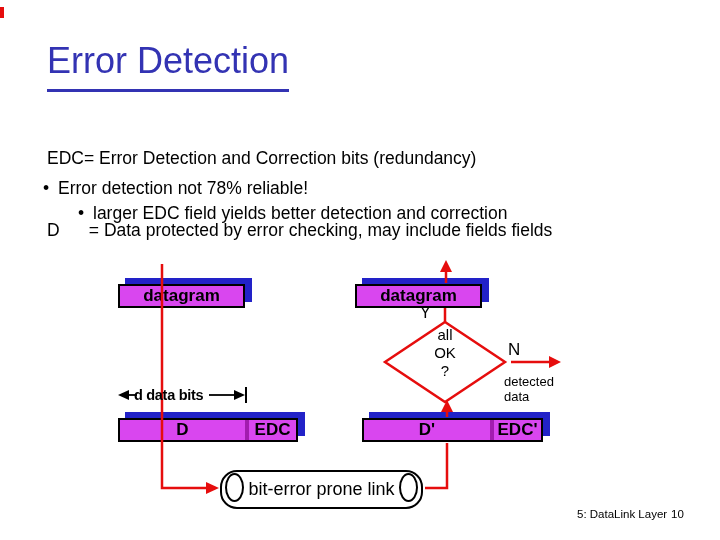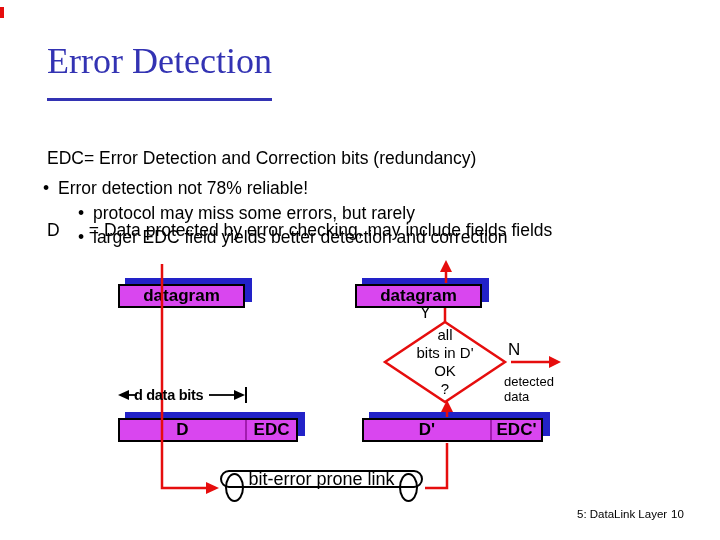--- a/index.html
+++ b/index.html
@@ -4,42 +4,42 @@
 <style>
   html,body{margin:0;padding:0;}
   body{
     width:720px;height:540px;position:relative;background:#ffffff;overflow:hidden;
     font-family:"Liberation Sans", sans-serif;color:#000;
   }
   .abs{position:absolute;}
   
   #slide-title{
     left:47px;top:42px;line-height:38px;font-size:36px;color:#3333b3;
-    border-bottom:3px solid #3333b3;padding-bottom:18px;display:inline-block;font-family:Liberation Serif, serif;
+    border-bottom:3px solid #3333b3;padding-bottom:9px;display:inline-block;
   }
   
   #red-dash{left:0;top:7px;width:4px;height:11px;background:#e60d0d;}
   
   #intro{left:47px;top:98px;font-size:17.5px;line-height:24px;white-space:pre;}
   
   #bullets{left:43px;top:176px;font-size:17.5px;line-height:24.5px;}
   .bullet-l2{margin-left:35px;}
   .bullet-marker{display:inline-block;width:15px;}
   
   .nbox{
     position:absolute;box-sizing:border-box;background:#d946ef;border:2px solid #000;
     box-shadow:7px -6px 0 #2222c8;display:flex;align-items:center;justify-content:center;
     font-size:17px;font-weight:700;z-index:2;
   }
   .split{justify-content:flex-start;padding:0;}
   .cell{height:100%;display:flex;align-items:center;justify-content:center;box-sizing:border-box;}
-  .cell2{border-left:2px solid #a21caf;flex:1;}
+  .cell2{border-left:4px solid #a21caf;flex:1;}
   
   #pipe{
-    position:absolute;box-sizing:border-box;left:220px;top:470px;width:203px;height:18px;
+    position:absolute;box-sizing:border-box;left:220px;top:470px;width:203px;height:39px;
     background:#fff;border:2px solid #000;border-radius:17px;display:flex;align-items:center;
     justify-content:center;font-size:18px;z-index:2;
   }
   .pipe-end{position:absolute;top:1px;width:15px;height:25px;border:2px solid #000;border-radius:50%;background:transparent;}
   #pipe-end-left{left:3px;}
   #pipe-end-right{right:3px;}
   
   #overlay{position:absolute;left:0;top:0;z-index:3;pointer-events:none;}
   
   #diamond-text{left:385px;top:326px;width:120px;text-align:center;font-size:15px;line-height:18px;z-index:4;}
@@ -60,21 +60,20 @@
   <span id="slide-title">Error Detection</span>
 </div>
 
 <div class="abs" id="intro">
   <div>EDC= Error Detection and Correction bits (redundancy)</div>
   <div>D      = Data protected by error checking, may include fields fields</div>
 </div>
 
 <div class="abs" id="bullets">
   <div><span class="bullet-marker">•</span><span>Error detection not 78% reliable!</span></div>
-  <div class="bullet-l2"><span class="bullet-marker">•</span><span>protocol may miss some errors, but rarely</span></div>
   <div class="bullet-l2"><span class="bullet-marker">•</span><span>larger EDC field yields better detection and correction</span></div>
 </div>
 
 <div class="nbox" style="left:118px;top:284px;width:127px;height:24px;">
   <span>datagram</span>
 </div>
 
 <div class="nbox" style="left:355px;top:284px;width:127px;height:24px;">
   <span>datagram</span>
 </div>
@@ -117,21 +116,20 @@
 
   <line x1="126" y1="395" x2="137" y2="395" stroke="#000" stroke-width="1.8"></line>
   <polygon points="118,395 129,390 129,400" fill="#000"></polygon>
   <line x1="209" y1="395" x2="238" y2="395" stroke="#000" stroke-width="1.8"></line>
   <polygon points="245,395 234,390 234,400" fill="#000"></polygon>
   <line x1="246" y1="387" x2="246" y2="403" stroke="#000" stroke-width="2"></line>
 </svg>
 
 <div class="abs" id="diamond-text">
   <div>all</div>
-  <div>bits in D'</div>
   <div>OK</div>
   <div>?</div>
 </div>
 <div class="abs" id="label-y">Y</div>
 <div class="abs" id="label-n">N</div>
 <div class="abs" id="label-detected">
   <div>detected</div>
   <div>data</div>
 </div>
 <div class="abs" id="label-span">d data bits</div>

